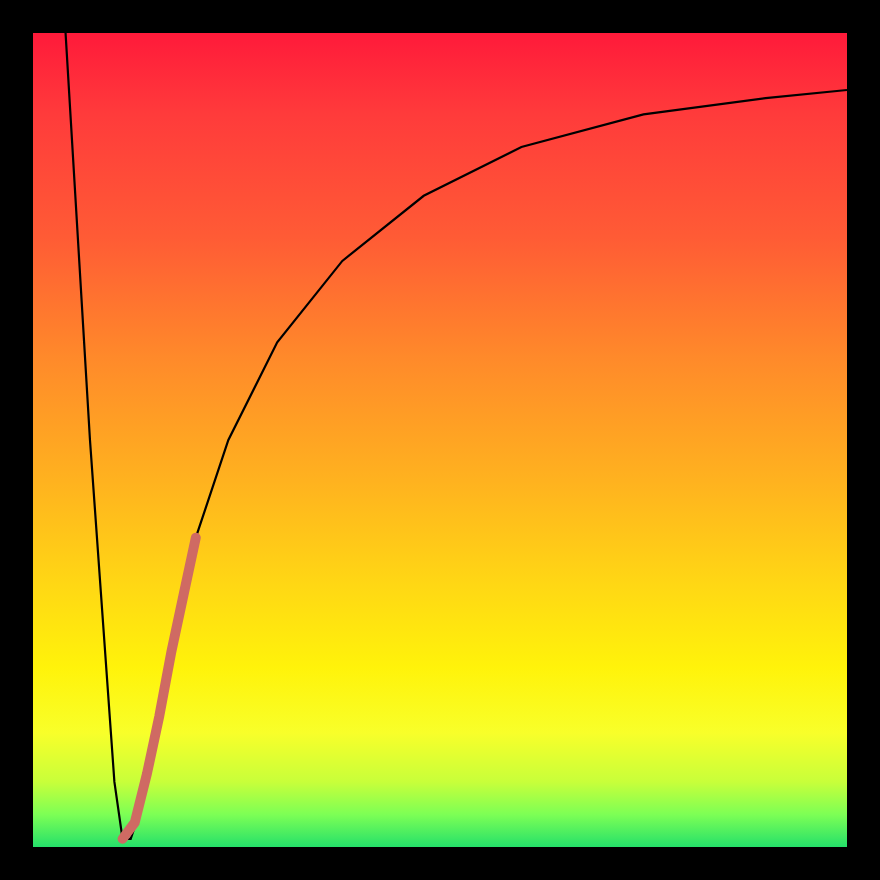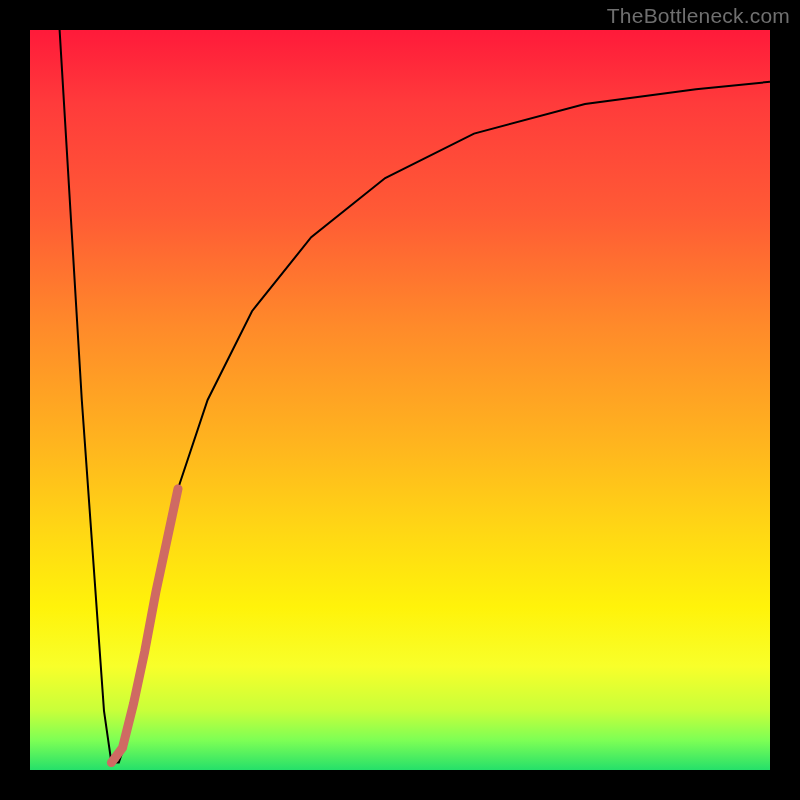--- a/index.html
+++ b/index.html
@@ -59,21 +59,20 @@
     font-weight: 500;
     letter-spacing: 0.2px;
     user-select: none;
   }
 </style>
 </head>
 <body>
 
 <div class="stage">
 
-  <div class="watermark">TheBottleneck.com</div>
 
   <div class="plot-area">
     <div class="gradient"></div>
     <svg class="curves" viewBox="0 0 740 740" preserveAspectRatio="none">
       <path fill="none" stroke="#000000" stroke-width="2" d="M29.6 0.0 L51.8 370.0 L74.0 680.8 L81.4 732.6 L88.8 732.6 L96.2 710.4 L103.6 666.0 L118.4 592.0 L133.2 518.0 L148.0 458.8 L177.6 370.0 L222.0 281.2 L281.2 207.2 L355.2 148.0 L444.0 103.6 L555.0 74.0 L666.0 59.2 L740.0 51.8"></path>
       <path fill="none" stroke="#cf6a63" stroke-width="9" stroke-linecap="round" d="M81.4 732.6 L92.5 717.8 L103.6 673.4 L114.7 621.6 L125.8 562.4 L136.9 510.6 L148.0 458.8"></path>
     </svg>
   </div>
 
 </div>

